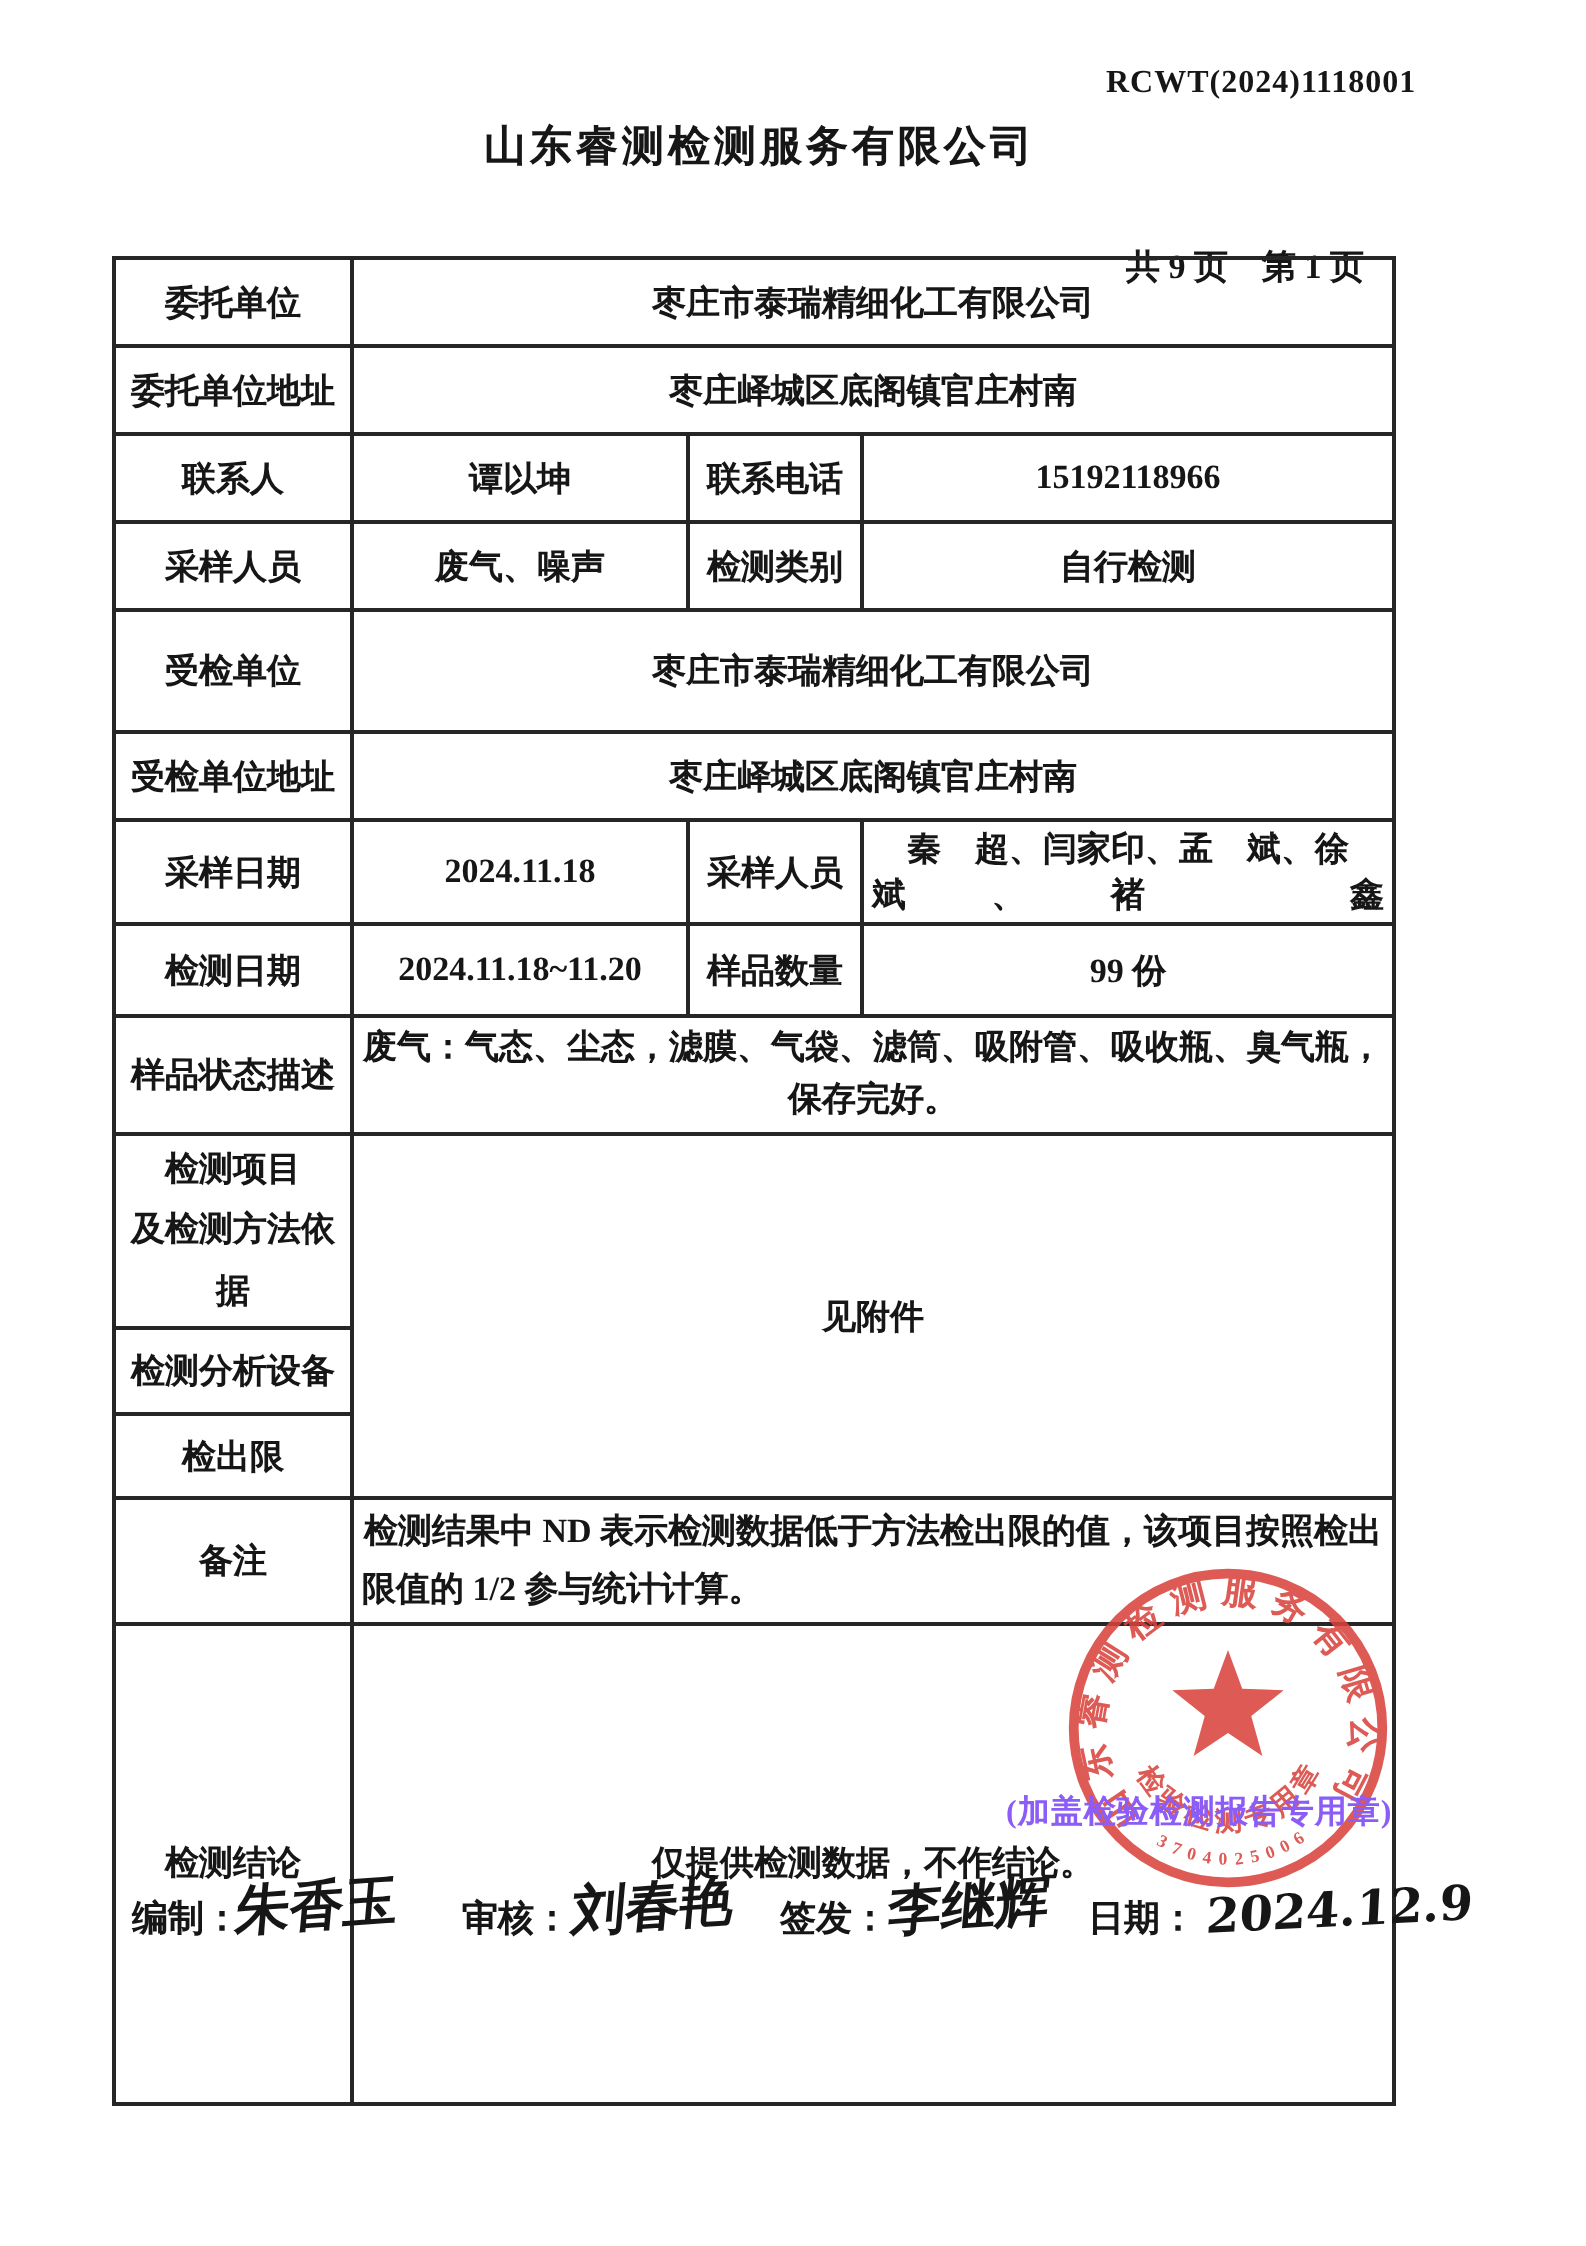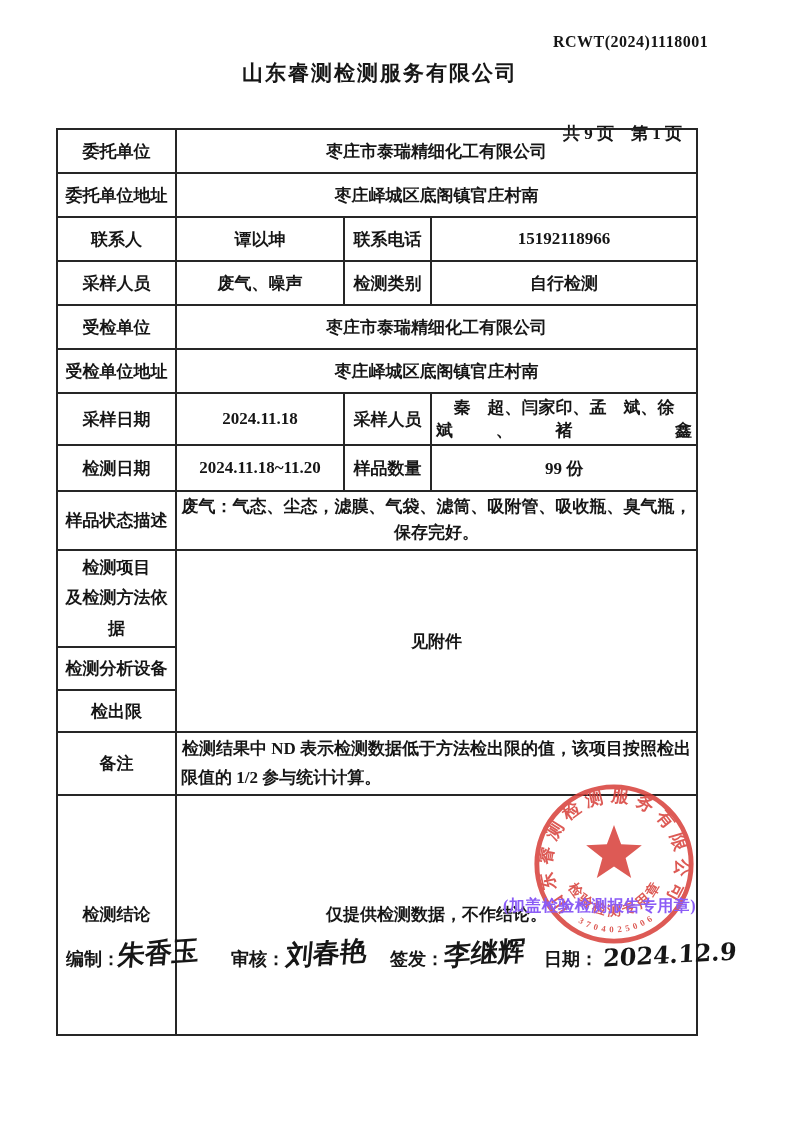--- a/index.html
+++ b/index.html
@@ -97,21 +97,21 @@
       <td>谭以坤</td>
       <td>联系电话</td>
       <td>15192118966</td>
     </tr>
     <tr style="height:44px;">
       <td class="lbl">采样人员</td>
       <td>废气、噪声</td>
       <td>检测类别</td>
       <td>自行检测</td>
     </tr>
-    <tr style="height:44px;">
+    <tr style="height:61px;">
       <td class="lbl">受检单位</td>
       <td colspan="3">枣庄市泰瑞精细化工有限公司</td>
     </tr>
     <tr style="height:44px;">
       <td class="lbl">受检单位地址</td>
       <td colspan="3">枣庄峄城区底阁镇官庄村南</td>
     </tr>
     <tr style="height:50px;">
       <td class="lbl">采样日期</td>
       <td>2024.11.18</td>

